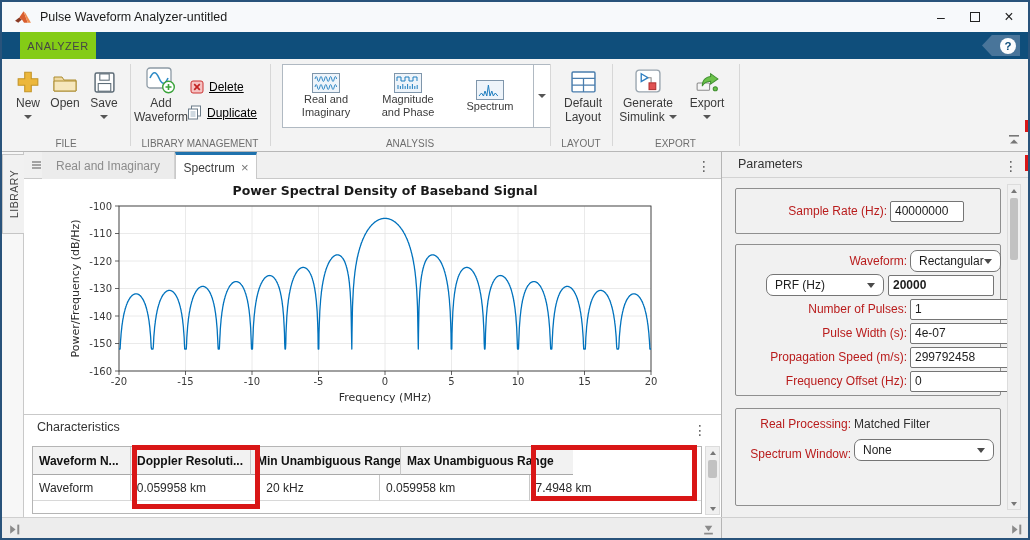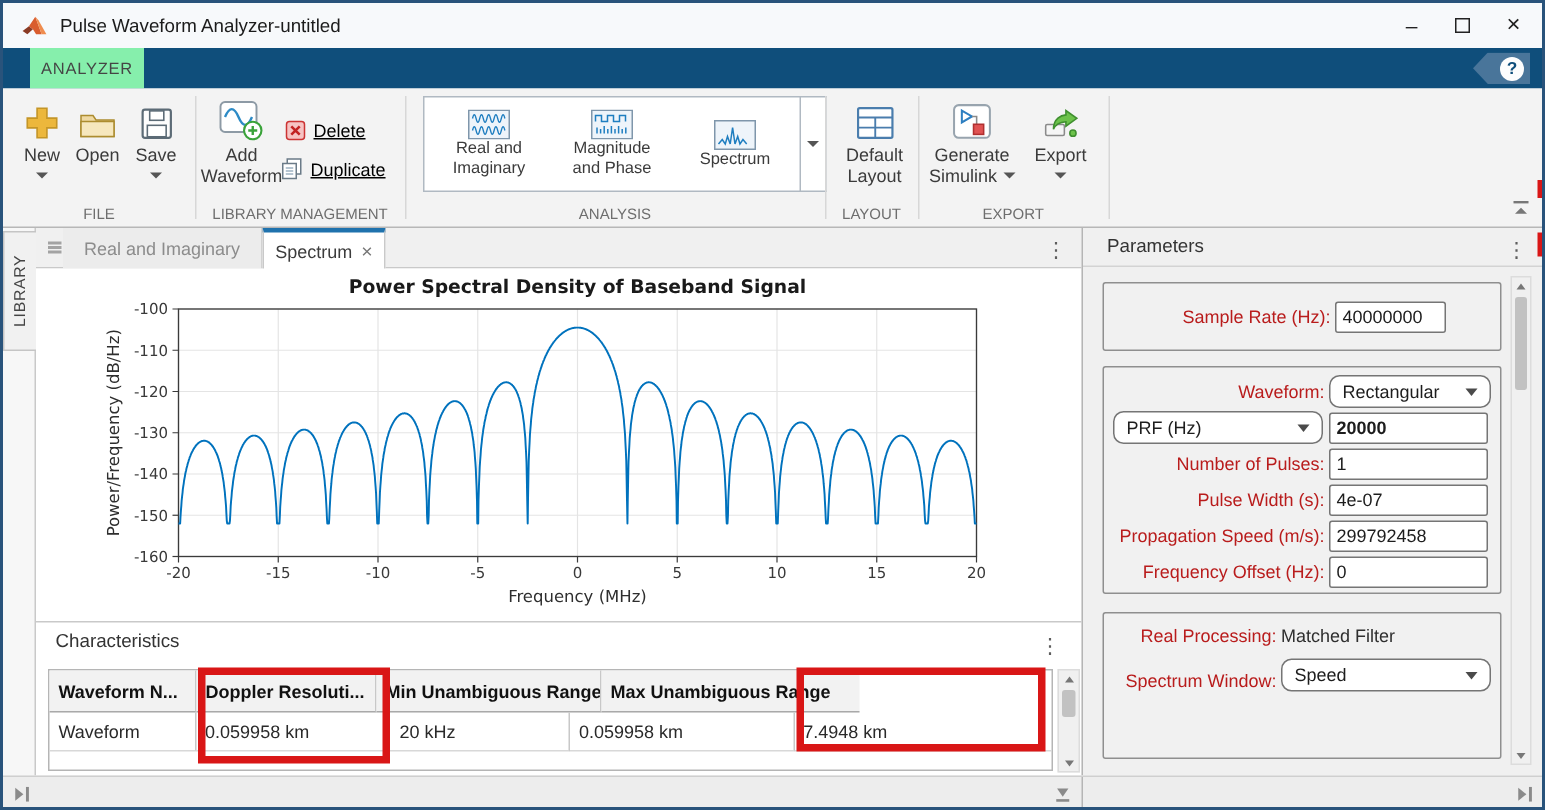--- a/index.html
+++ b/index.html
@@ -10,21 +10,21 @@
   .titlebar{position:absolute;left:0;top:0;width:100%;height:30px;background:#f7f9fb;display:flex;align-items:center;}
   .app-logo{margin-left:12px;width:18px;height:16px;}
   .win-title{margin-left:8px;font-size:12.5px;color:#1b1b1b;}
   .win-controls{position:absolute;right:2px;top:0;height:30px;display:flex;}
   .win-btn{width:34px;height:30px;display:flex;align-items:center;justify-content:center;color:#222;font-size:14px;cursor:default;}
   .box-glyph{width:10px;height:10px;border:1.4px solid #222;display:inline-block;}
   .close-glyph{font-size:16px;line-height:1;}
 
   
   .ribbon-tabs{position:absolute;left:0;top:30px;width:100%;height:27px;background:#0f4e7b;}
-  .ribbon-tab{position:absolute;left:18px;top:0;height:27px;width:76px;background:#86efac;color:#454545;font-size:11px;letter-spacing:.5px;display:flex;align-items:center;justify-content:center;}
+  .ribbon-tab{position:absolute;left:18px;top:0;height:27px;width:76px;background:#84cc16;color:#454545;font-size:11px;letter-spacing:.5px;display:flex;align-items:center;justify-content:center;}
   .help-tag{position:absolute;right:8px;top:3px;width:38px;height:21px;background:#49759a;clip-path:polygon(0 50%,26% 0,100% 0,100% 100%,26% 100%);display:flex;align-items:center;justify-content:flex-end;padding-right:4px;}
   .help-circle{width:16px;height:16px;border-radius:50%;background:#fdfdfd;color:#0f4e7b;font-size:11.5px;font-weight:bold;display:flex;align-items:center;justify-content:center;}
 
   
   .toolstrip{position:absolute;left:0;top:57px;width:100%;height:93px;background:#f3f3f3;border-bottom:1px solid #b7b7b7;}
   .tsec-label{position:absolute;top:79px;font-size:10px;color:#6e6e6e;text-align:center;}
   .tdiv{position:absolute;top:5px;height:82px;width:1px;background:#d7d7d7;}
   .tbtn{position:absolute;top:5px;display:flex;flex-direction:column;align-items:center;cursor:default;}
   .ticon{height:30px;display:flex;align-items:flex-end;justify-content:center;}
   .tlabel{margin-top:3px;font-size:12px;color:#3b3b3b;text-align:center;line-height:1.15;}
@@ -385,21 +385,21 @@
       <span class="menu-dots" style="right:12px;top:7px;">⋮</span>
       <div class="params-sep"></div>
 
       <div class="pgroup" style="top:36px;height:46px;display:flex;align-items:center;">
         <div class="prow" style="width:100%;">
           <span class="plabel w148">Sample Rate (Hz):</span>
           <input class="pfield" style="width: 74px;" value="40000000">
         </div>
       </div>
 
-      <div class="pgroup" style="top:92px;height:152px;">
+      <div class="pgroup" style="top:92px;height:152px;padding-left:24px;">
         <div class="prow">
           <span class="plabel w144">Waveform:</span>
           <div class="combo" style="width:110px;">
             <span class="ctext">Rectangular</span>
             <span class="ccaret"></span>
           </div>
         </div>
         <div class="prow">
           <div class="combo" style="width:140px;">
             <span class="ctext">PRF (Hz)</span>
@@ -426,21 +426,21 @@
       </div>
 
       <div class="pgroup" style="top:256px;height:98px;">
         <div class="prow" style="height:22px;">
           <span class="plabel w112">Real Processing:</span>
           <span class="pvalue">Matched Filter</span>
         </div>
         <div class="prow" style="height:26px;align-items:flex-end;">
           <span class="plabel w112">Spectrum Window:</span>
           <div class="combo" style="width:142px;">
-            <span class="ctext">Speed</span>
+            <span class="ctext">None</span>
             <span class="ccaret"></span>
           </div>
         </div>
       </div>
 
       <div class="vscroll" style="left:285px;top:32px;width:14px;height:326px;">
         <span class="sb-up">
             <span class="tri-up"></span>
           </span>
         <span class="sb-thumb" style="top:13px;height:62px;"></span>

